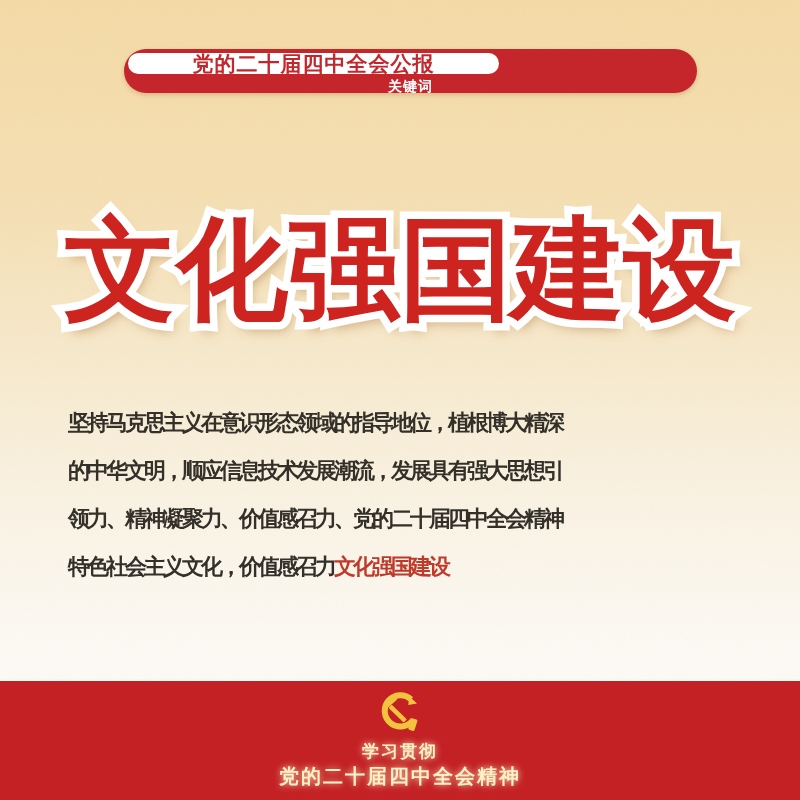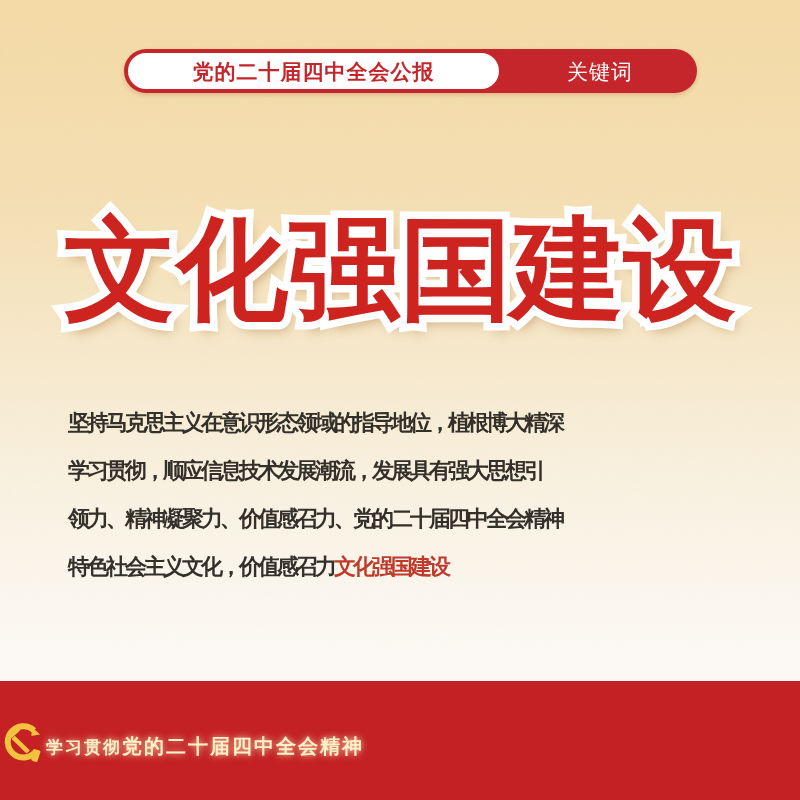--- a/index.html
+++ b/index.html
@@ -35,20 +35,21 @@
     left: 124px;
     top: 49px;
     width: 573px;
     height: 44px;
     background: #c5262b;
     border-radius: 22px;
     display: flex;
     align-items: stretch;
     z-index: 3;
     box-shadow: 0 2px 4px rgba(150, 70, 20, 0.25);
+    flex-direction: column;
   }
   .banner-left {
     margin: 4px;
     width: 371px;
     background: #ffffff;
     border-radius: 18px;
     display: flex;
     align-items: center;
     justify-content: center;
   }
@@ -60,22 +61,22 @@
     line-height: 1;
   }
   .banner-right {
     flex: 1;
     display: flex;
     align-items: center;
     justify-content: center;
   }
   .banner-right span {
     color: #ffffff;
-    font-size: 21px;
-    font-weight: normal;
+    font-size: 14px;
+    font-weight: bold;
     letter-spacing: 1px;
     line-height: 1;
   }
 
   
   .title-wrap {
     position: absolute;
     left: 0;
     right: 0;
     top: 214px;
@@ -124,21 +125,21 @@
   
   .footer {
     position: absolute;
     left: 0;
     top: 681px;
     width: 800px;
     height: 119px;
     background: #c32124;
     z-index: 3;
     display: flex;
-    flex-direction: row;
+    flex-direction: column;
     align-items: center;
     justify-content: flex-start;
     padding-top: 11px;
   }
   .emblem {
     width: 46px;
     height: 46px;
     display: block;
   }
   .footer-line1 {
@@ -180,21 +181,21 @@
     </div>
   </div>
 
   <div class="title-wrap">
     <span class="title-outline" aria-hidden="true">文化强国建设</span>
     <span class="title-fill">文化强国建设</span>
   </div>
 
   <div class="body-text">
     <div class="line">坚持马克思主义在意识形态领域的指导地位，植根博大精深</div>
-    <div class="line">学习贯彻，顺应信息技术发展潮流，发展具有强大思想引</div>
+    <div class="line">的中华文明，顺应信息技术发展潮流，发展具有强大思想引</div>
     <div class="line">领力、精神凝聚力、价值感召力、党的二十届四中全会精神</div>
     <div class="line"><span>特色社会主义文化，价值感召力</span><span class="hl">文化强国建设</span></div>
   </div>
 
   <div class="footer">
     <svg class="emblem" viewBox="0 0 100 100" xmlns="http://www.w3.org/2000/svg">
       <g fill="#f2c33e" stroke="none">
 
         <path d="M74 16 A34 34 0 1 0 79 60" fill="none" stroke="#f2c33e" stroke-width="13"></path>
 

